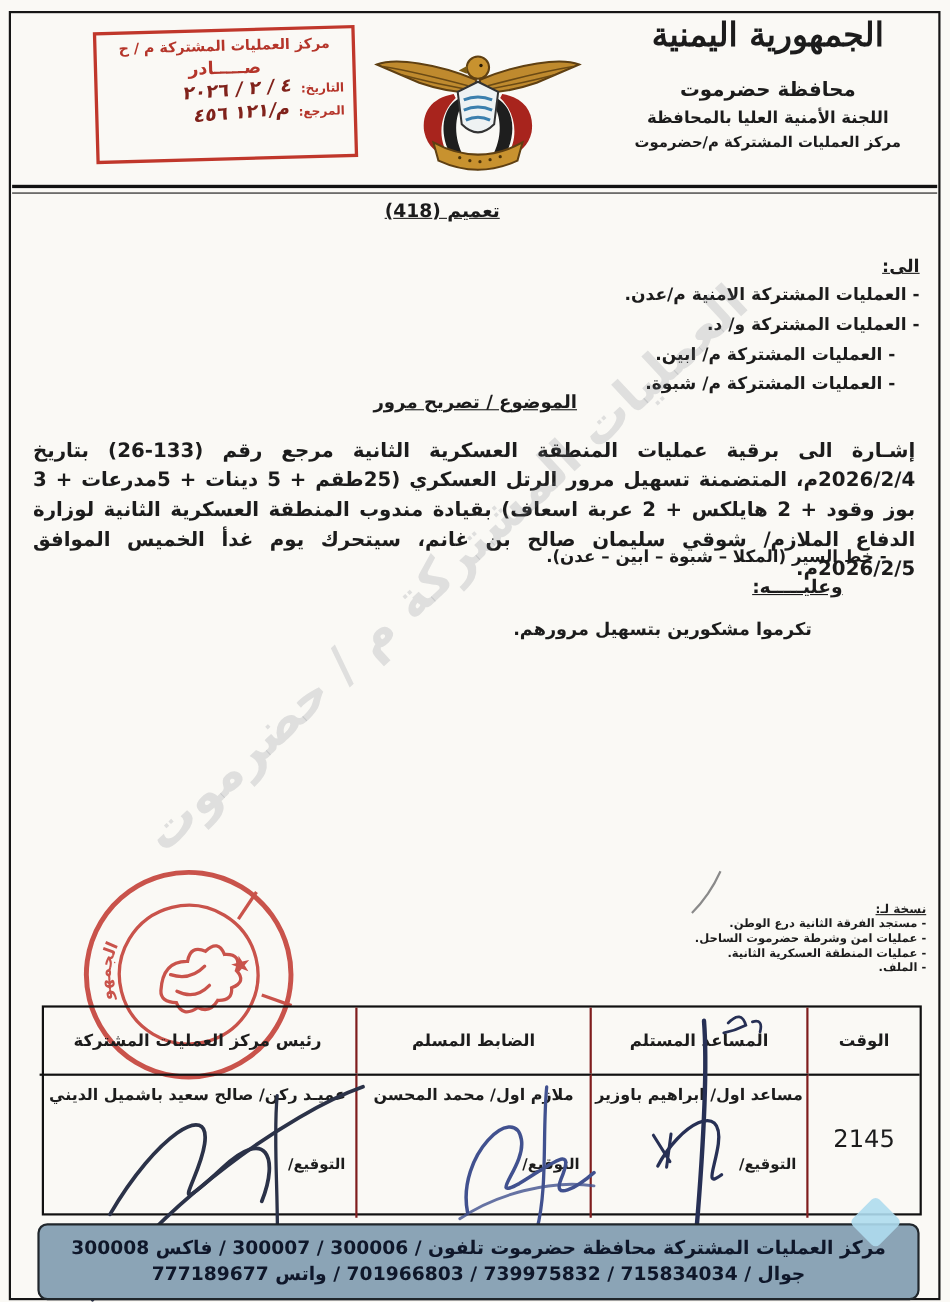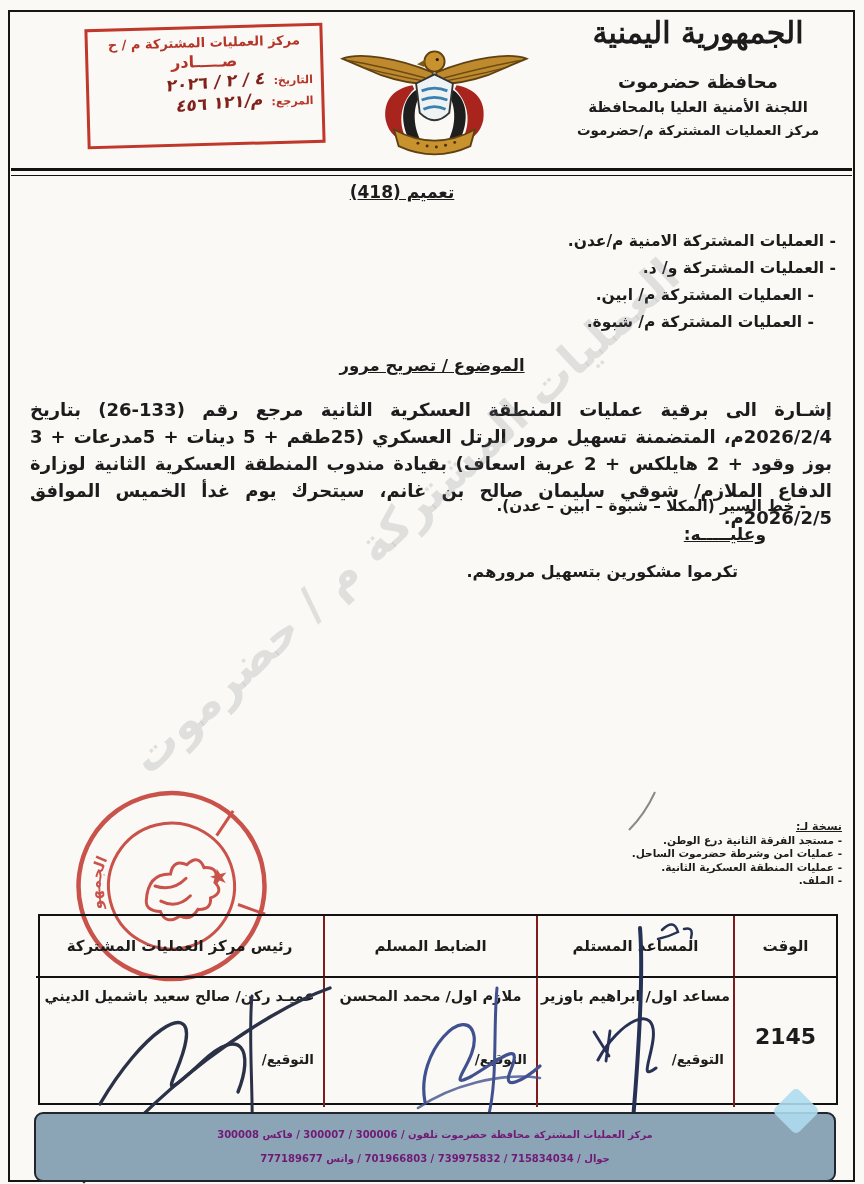--- a/index.html
+++ b/index.html
@@ -50,27 +50,27 @@
   
   .sigtable{position:absolute;left:38px;top:914px;width:800px;height:191px;direction:rtl;
     display:grid;grid-template-columns:101px 197px 213px 289px;grid-template-rows:60px 131px;
     border:2.5px solid #111;box-sizing:border-box;background:transparent;}
   .cell{border-right:2px solid #7f1d1d;border-top:2px solid #111;position:relative;box-sizing:border-box;}
   .cell.first{border-right:none;}
   .cell.hrow{border-top:none;display:flex;align-items:center;justify-content:center;
     font-size:15px;font-weight:bold;}
   .cname{position:absolute;top:10px;right:0;left:0;text-align:center;font-size:14.5px;font-weight:bold;}
   .siglab{position:absolute;right:9px;bottom:40px;font-size:13.5px;font-weight:bold;}
-  .timeval{position:absolute;top:46px;right:0;left:0;text-align:center;font-size:22px;font-weight:bold;
+  .timeval{position:absolute;top:46px;right:0;left:0;text-align:center;font-size:22px;font-weight:normal;
     direction:ltr;font-family:"DejaVu Sans",sans-serif;}
 
   
   .footer{position:absolute;left:34px;top:1112px;width:798px;height:66px;background:#8ba4b6;
     border:2px solid #20262b;border-radius:9px;display:flex;flex-direction:column;justify-content:center;
-    text-align:center;color:#701a75;font-weight:bold;font-size:10px;line-height:24px;}
+    text-align:center;color:#0f172a;font-weight:bold;font-size:17px;line-height:24px;}
   .diamond{position:absolute;left:779px;top:1094px;width:34px;height:34px;background:#aedcee;
     transform:rotate(45deg);border-radius:5px;opacity:.9;}
 
   .overlay{position:absolute;left:0;top:0;pointer-events:none;}
   .roundstamp{position:absolute;left:72px;top:786px;opacity:.82;transform:rotate(-14deg);}
 </style>
 </head>
 <body>
 
 <div class="page">
@@ -137,20 +137,21 @@
     <div class="hdr-gov">محافظة حضرموت</div>
     <div class="hdr-committee">اللجنة الأمنية العليا بالمحافظة</div>
     <div class="hdr-center">مركز العمليات المشتركة م/حضرموت</div>
   </div>
 
   <div class="dblrule"></div>
 
   <div class="title">تعميم (418)</div>
 
   <div class="addr">
+    <div class="lab">الى:</div>
     <div>- العمليات المشتركة الامنية م/عدن.</div>
     <div>- العمليات المشتركة و/ د.</div>
     <div class="it2">- العمليات المشتركة م/ ابين.</div>
     <div class="it2">- العمليات المشتركة م/ شبوة.</div>
   </div>
 
   <div class="subject">الموضوع / تصريح مرور</div>
 
   <div class="bodytext">إشـارة الى برقية عمليات المنطقة العسكرية الثانية مرجع رقم (133-26) بتاريخ 2026/2/4م، المتضمنة تسهيل مرور الرتل العسكري (25طقم + 5 دينات + 5مدرعات + 3 بوز وقود + 2 هايلكس + 2 عربة اسعاف) بقيادة مندوب المنطقة العسكرية الثانية لوزارة الدفاع الملازم/ شوقي سليمان صالح بن غانم، سيتحرك يوم غدأ الخميس الموافق 2026/2/5م.</div>
 

